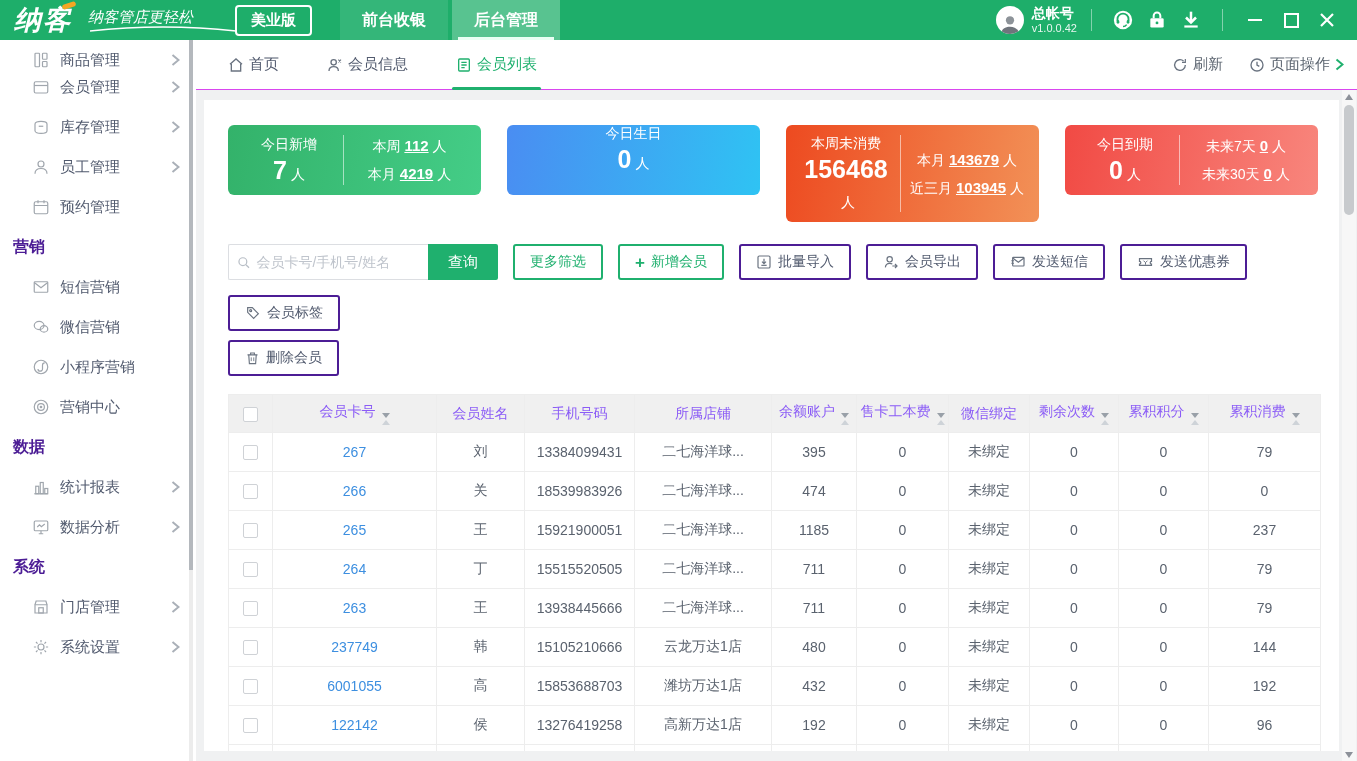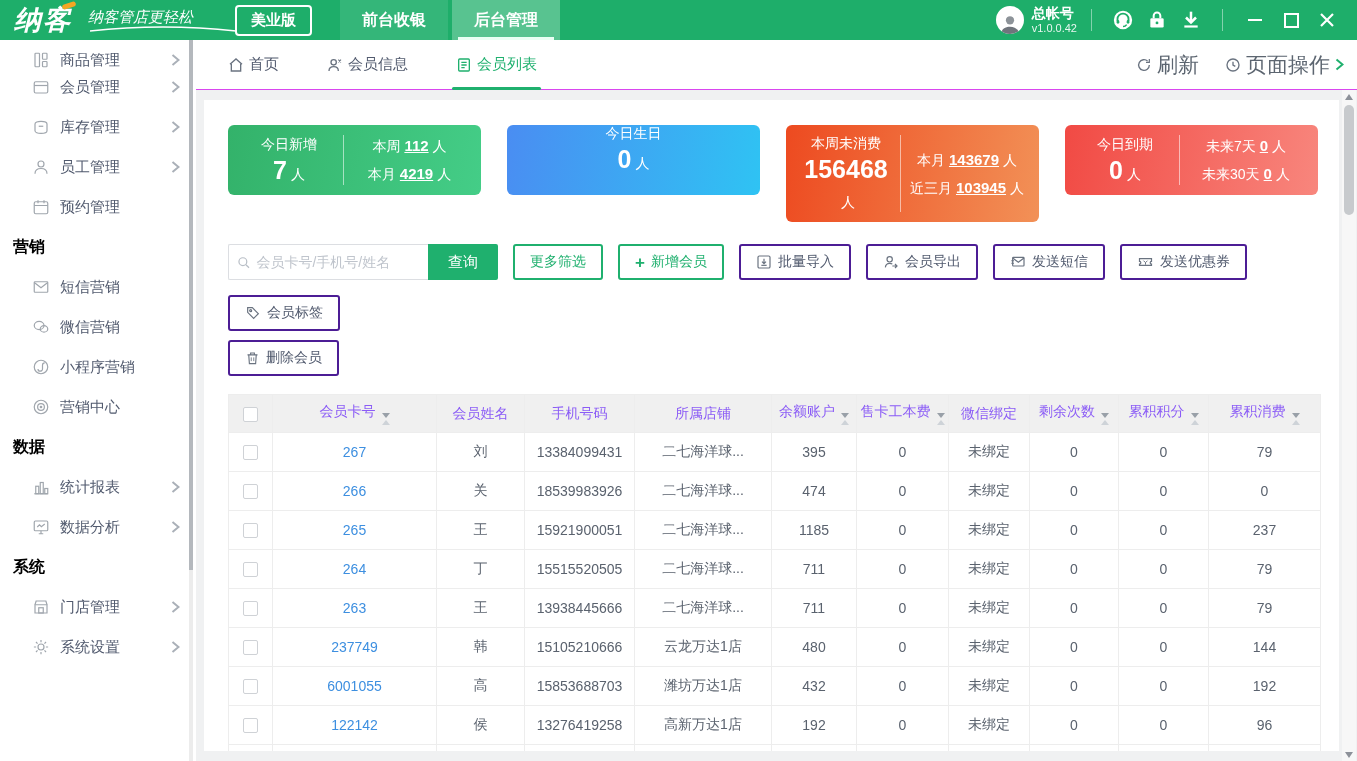--- a/index.html
+++ b/index.html
@@ -27,29 +27,29 @@
 
   
   .app-body { display:flex; height:721px; }
   .sidebar { width:196px; background:#fff; position:relative; overflow:hidden; flex:none; }
   .side-scroll { position:absolute; right:3px; top:0; bottom:0; width:4px; background:#ececec; }
   .side-thumb { position:absolute; right:3px; top:0; width:4px; height:530px; background:#b4b8bd; }
   .side-item { height:40px; display:flex; align-items:center; padding-left:32px; position:relative; color:#515a6e; font-size:15px; cursor:pointer; }
   .side-item .lbl { margin-left:10px; }
   .side-item.clipped { margin-top:-13px; }
   .side-item .chev { position:absolute; right:16px; }
-  .side-section { height:40px; display:flex; align-items:center; padding-left:13px; font-size:16px; font-weight:bold; color:#000000; }
+  .side-section { height:40px; display:flex; align-items:center; padding-left:13px; font-size:16px; font-weight:bold; color:#4c1d95; }
   .sicon { width:18px; height:18px; flex:none; }
 
   .content { flex:1; display:flex; flex-direction:column; position:relative; }
   .tabstrip { height:50px; background:#fff; border-bottom:1px solid #d946ef; display:flex; align-items:center; padding:0 14px 0 32px; }
   .ptab { display:flex; align-items:center; gap:5px; font-size:15px; color:#515a6e; margin-right:48px; height:50px; cursor:pointer; position:relative; }
   .ptab.active { color:#1fb06e; }
   .ptab.active::after { content:""; position:absolute; left:-4px; right:-4px; bottom:0; height:3px; background:#1fb06e; border-radius:2px; }
-  .strip-right { margin-left:auto; display:flex; align-items:center; gap:26px; color:#5c6570; font-size:21px; }
+  .strip-right { margin-left:auto; display:flex; align-items:center; gap:26px; color:#5c6570; font-size:15px; }
   .strip-act { display:flex; align-items:center; gap:5px; cursor:pointer; }
 
   .page { flex:1; background:#f0f1f2; padding:10px 19px 0 8px; position:relative; }
   .panel { background:#fff; height:651px; padding:25px 18px 0 24px; overflow:hidden; }
 
   
   .cards { display:flex; gap:26px; align-items:flex-start; }
   .card { width:253px; height:70px; border-radius:6px; color:#fff; display:flex; align-items:center; padding:0 12px; }
   .card.tall { height:97px; }
   .card.c-green  { background:linear-gradient(100deg,#33b26a,#44cd87);padding-left:13px; }

